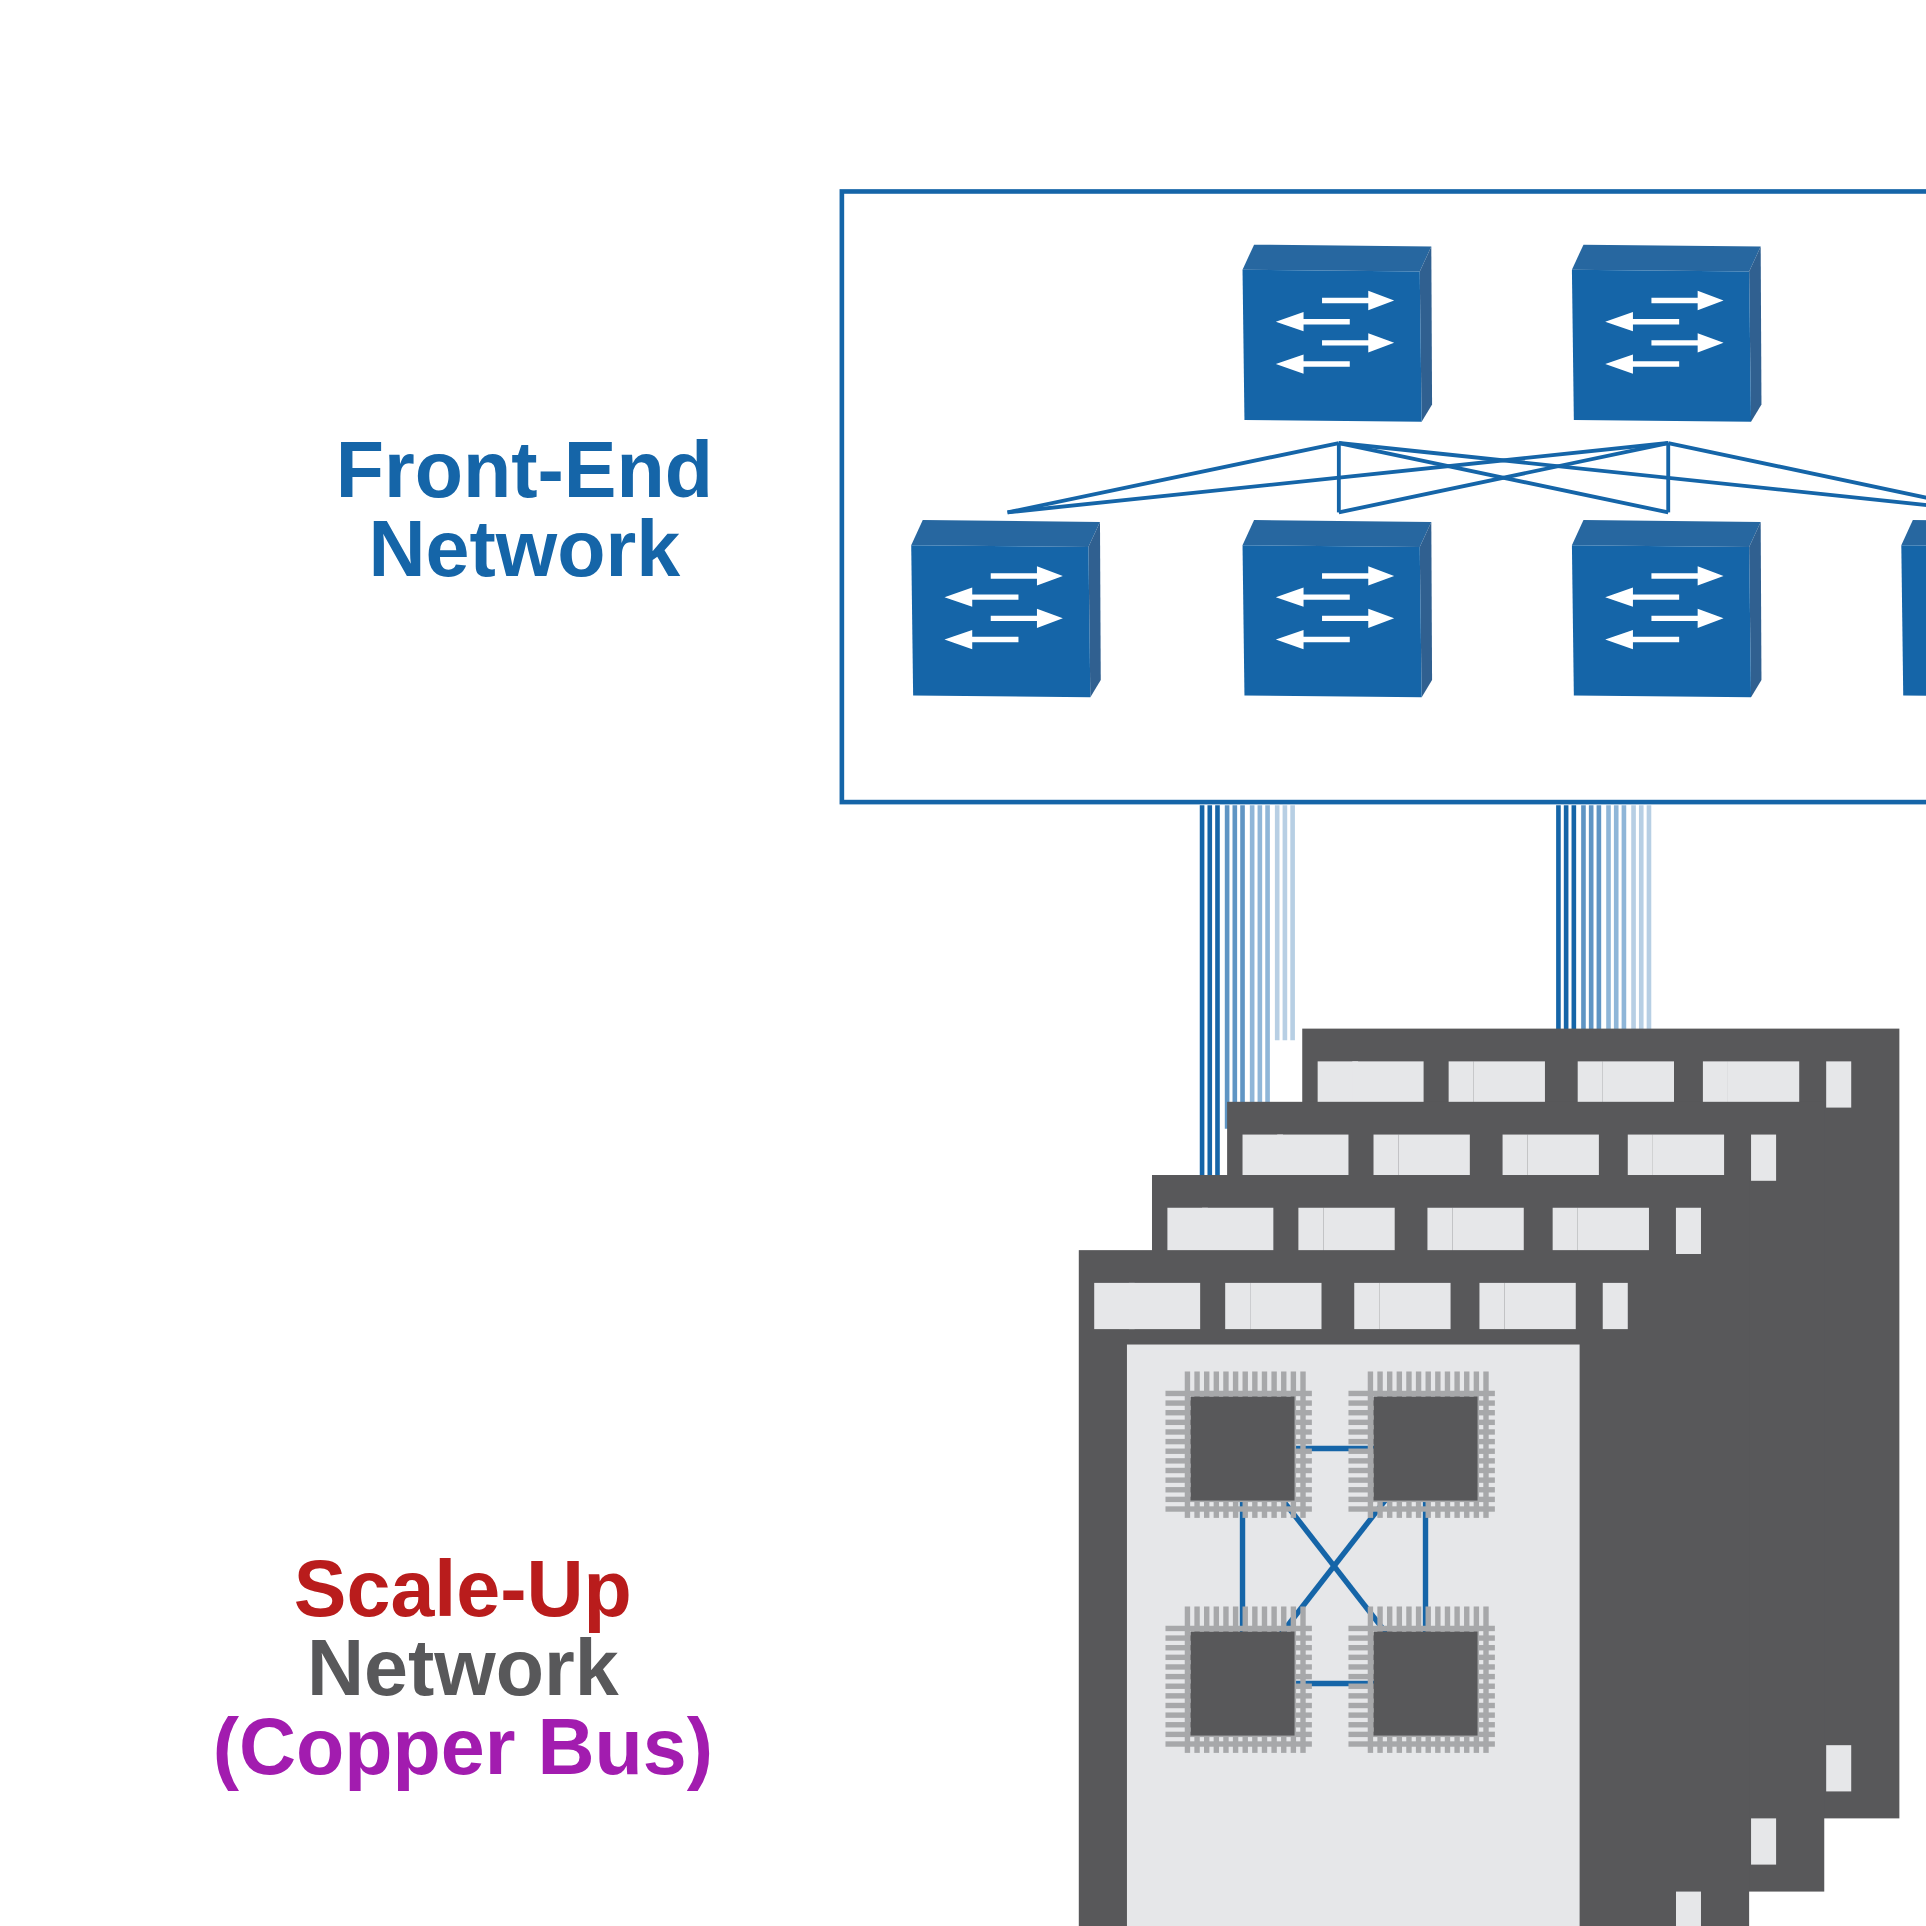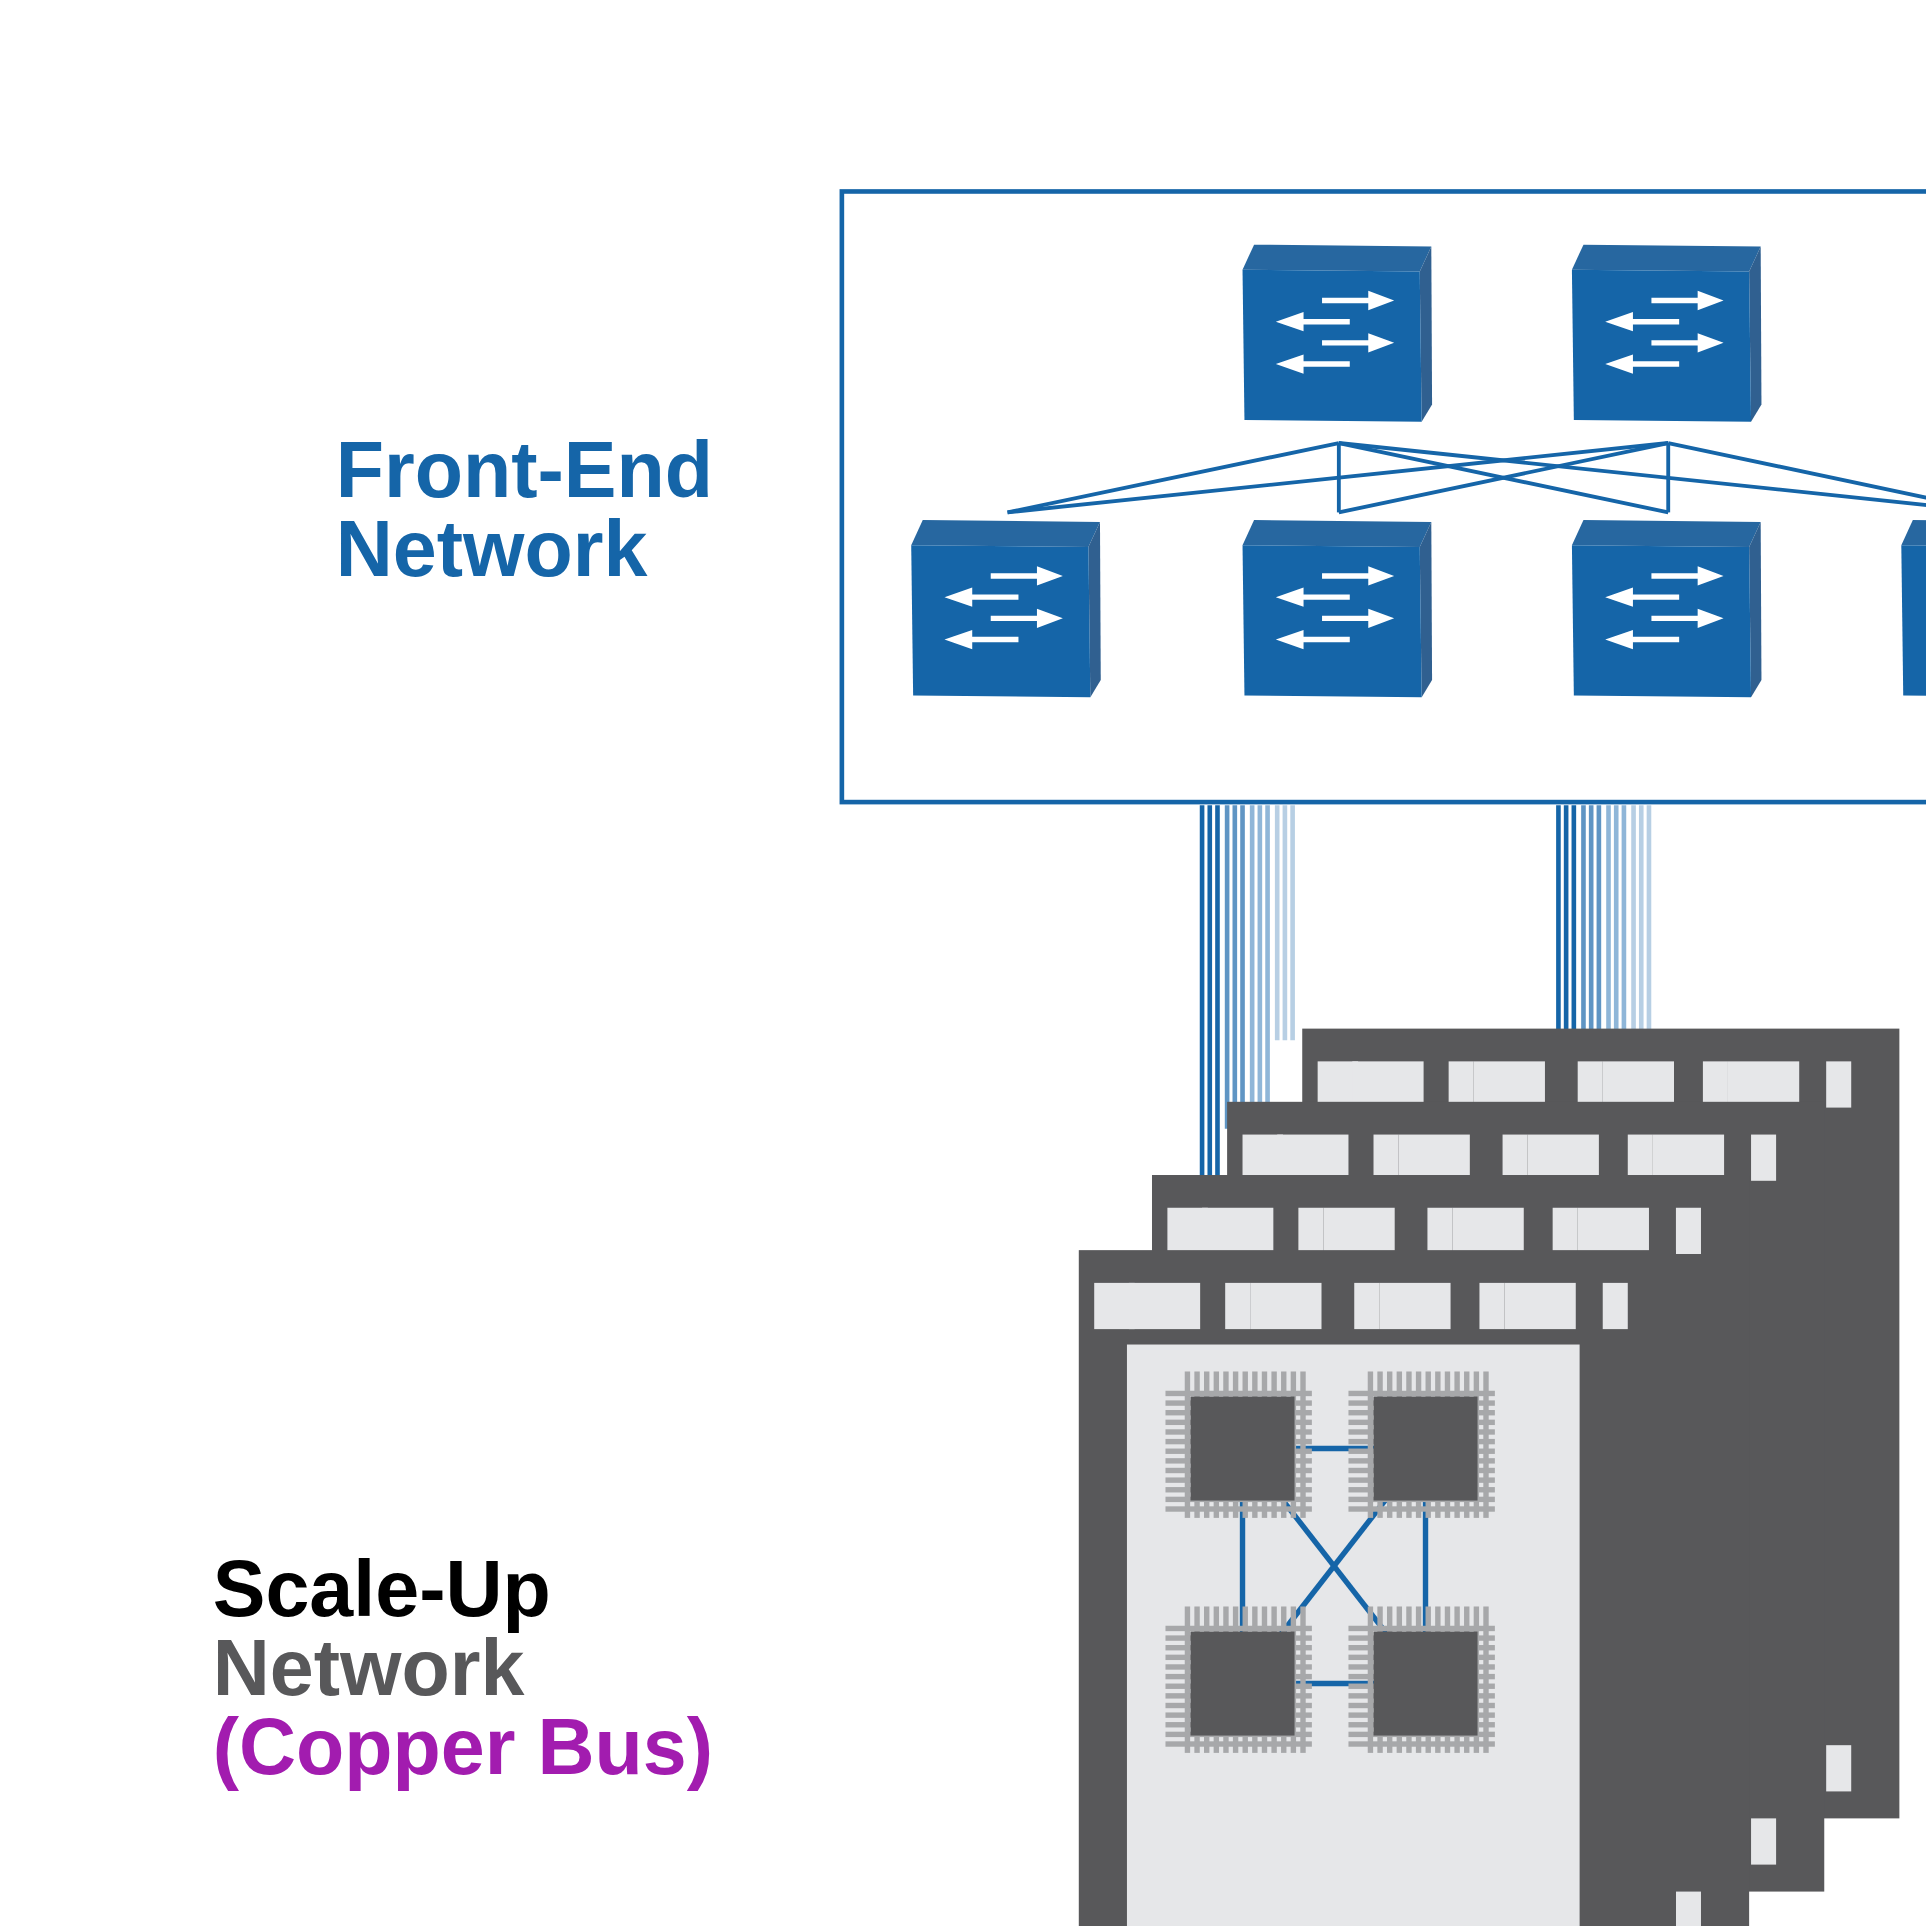--- a/index.html
+++ b/index.html
@@ -1,30 +1,30 @@
 <!DOCTYPE html>
 <html style="font-size:6.2px"><head>
 <meta charset="utf-8">
 <style>
   html, body { margin: 0; padding: 0; background: #ffffff; }
   body { width: 2408px; height: 3082px; position: relative; overflow: hidden; font-family: "Liberation Sans", sans-serif; }
   #diagram { position: absolute; left: 0; top: 0; }
-  .label { position: absolute; right: 1695px; text-align: left; font-weight: bold; font-size: 79px; line-height: 79px; font-family: "Liberation Sans", sans-serif; }
+  .label { position: absolute; right: 1695px; text-align: center; font-weight: bold; font-size: 79px; line-height: 79px; font-family: "Liberation Sans", sans-serif; }
   .label div { white-space: nowrap; }
 </style>
 </head>
 <body>
 
 <div class="label" style="top:430px;">
   <div style="color:#1565a8">Front-End</div>
   <div style="color:#1565a8">Network</div>
 </div>
 
 <div class="label" style="top:1549px;">
-  <div style="color:#000000">Scale-Up</div>
+  <div style="color:#b91c1c">Scale-Up</div>
   <div style="color:#58585a">Network</div>
   <div style="color:#a21caf">(Copper Bus)</div>
 </div>
 
 <svg id="diagram" width="2408" height="3082" viewBox="0 0 6250 8000" xmlns="http://www.w3.org/2000/svg">
   <g id="fe-links">
       <line x1="3120" y1="2090" x2="3120" y2="3275" stroke="#1565a8" stroke-width="12"></line>
       <line x1="3140" y1="2090" x2="3140" y2="3275" stroke="#1565a8" stroke-width="12"></line>
       <line x1="3160" y1="2090" x2="3160" y2="3275" stroke="#1565a8" stroke-width="12"></line>
       <line x1="3185" y1="2090" x2="3185" y2="2930" stroke="#5f95c4" stroke-width="12"></line>

